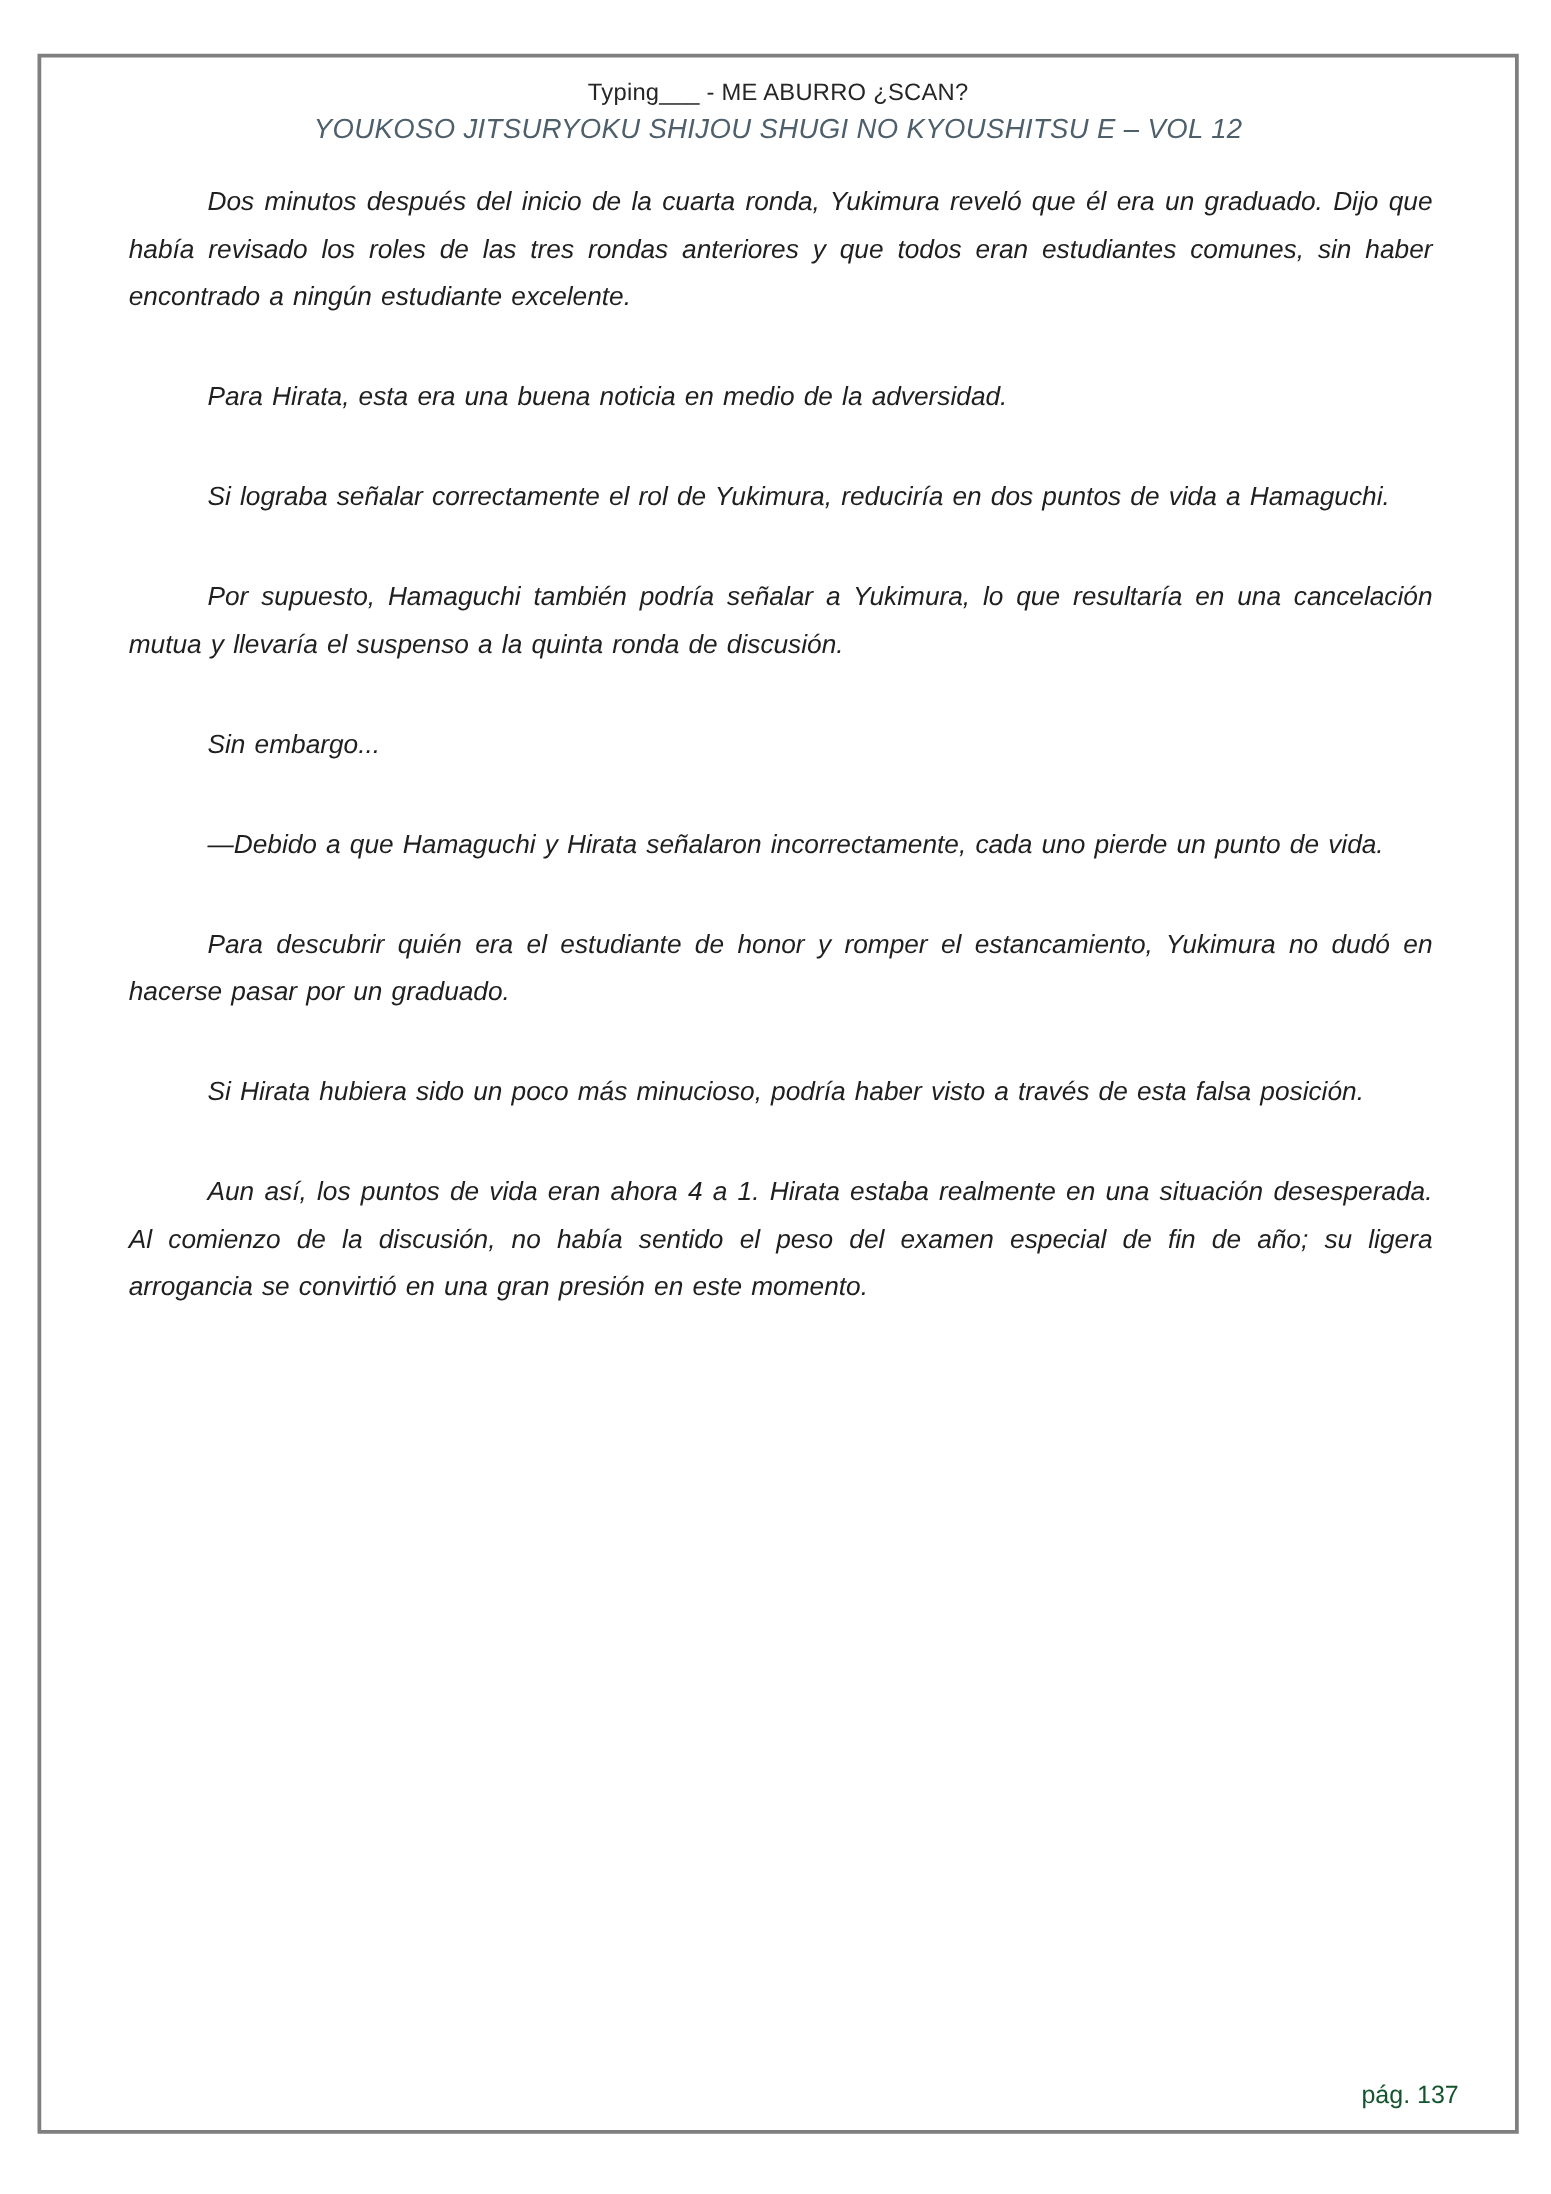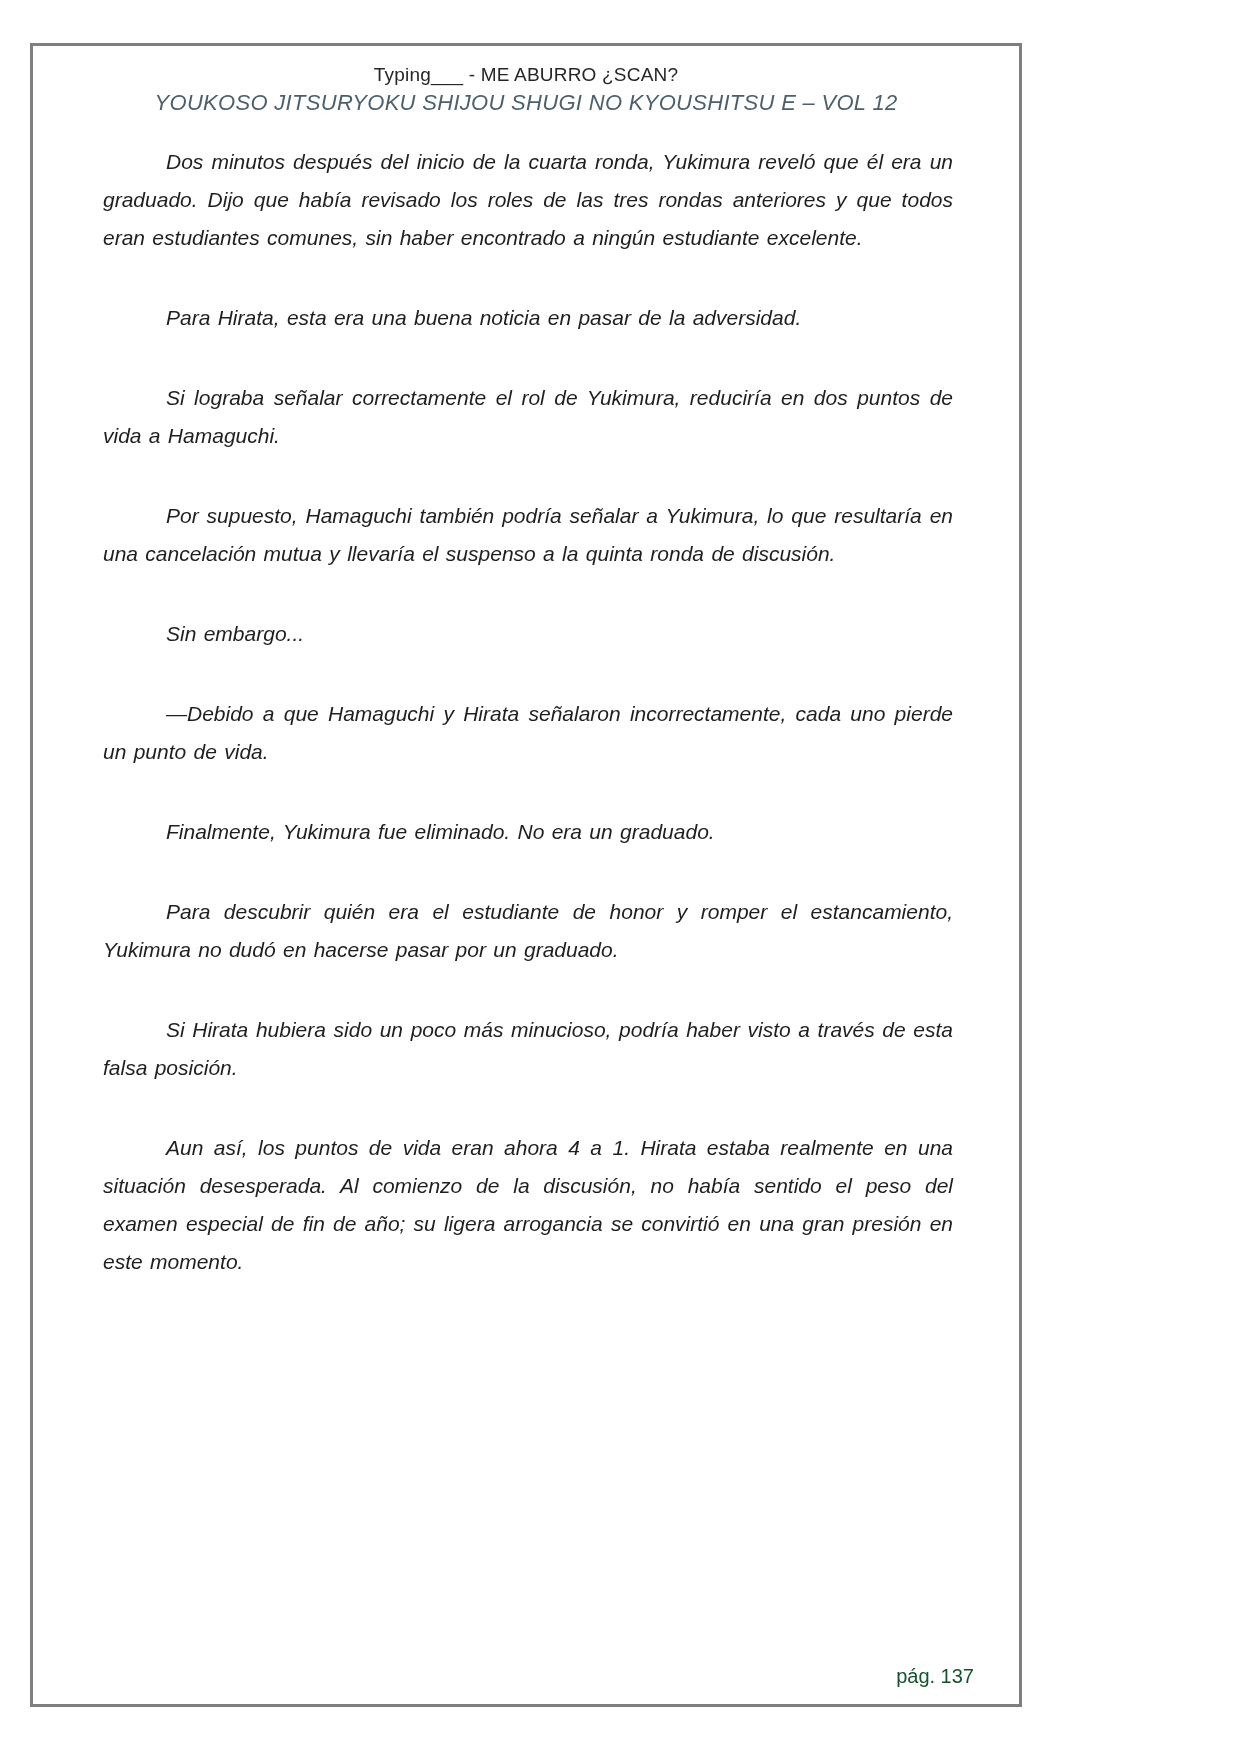--- a/index.html
+++ b/index.html
@@ -11,21 +11,21 @@
     width: 1241px;
     height: 1755px;
     position: relative;
     font-family: "Liberation Sans", sans-serif;
     overflow: hidden;
   }
   .page-frame {
     position: absolute;
     left: 30px;
     top: 43px;
-    width: 992px;
+    width: 1185px;
     height: 1664px;
     border: 3px solid #7f7f7f;
     box-sizing: border-box;
     background: #ffffff;
   }
   .page-header {
     text-align: center;
     padding-top: 15px;
     line-height: 28px;
   }
@@ -66,26 +66,25 @@
 
 <div class="page-frame">
 
   <div class="page-header">
     <div class="header-line1">Typing___ - ME ABURRO ¿SCAN?</div>
     <div class="header-line2">YOUKOSO JITSURYOKU SHIJOU SHUGI NO KYOUSHITSU E – VOL 12</div>
   </div>
 
   <div class="body-text">
     <p>Dos minutos después del inicio de la cuarta ronda, Yukimura reveló que él era un graduado. Dijo que había revisado los roles de las tres rondas anteriores y que todos eran estudiantes comunes, sin haber encontrado a ningún estudiante excelente.</p>
-    <p>Para Hirata, esta era una buena noticia en pasar de la adversidad.</p>
+    <p>Para Hirata, esta era una buena noticia en medio de la adversidad.</p>
     <p>Si lograba señalar correctamente el rol de Yukimura, reduciría en dos puntos de vida a Hamaguchi.</p>
     <p>Por supuesto, Hamaguchi también podría señalar a Yukimura, lo que resultaría en una cancelación mutua y llevaría el suspenso a la quinta ronda de discusión.</p>
     <p>Sin embargo...</p>
     <p>—Debido a que Hamaguchi y Hirata señalaron incorrectamente, cada uno pierde un punto de vida.</p>
-    <p>Finalmente, Yukimura fue eliminado. No era un graduado.</p>
     <p>Para descubrir quién era el estudiante de honor y romper el estancamiento, Yukimura no dudó en hacerse pasar por un graduado.</p>
     <p>Si Hirata hubiera sido un poco más minucioso, podría haber visto a través de esta falsa posición.</p>
     <p>Aun así, los puntos de vida eran ahora 4 a 1. Hirata estaba realmente en una situación desesperada. Al comienzo de la discusión, no había sentido el peso del examen especial de fin de año; su ligera arrogancia se convirtió en una gran presión en este momento.</p>
   </div>
 
   <div class="page-number">pág. 137</div>
 
 </div>
 
 </body></html>

